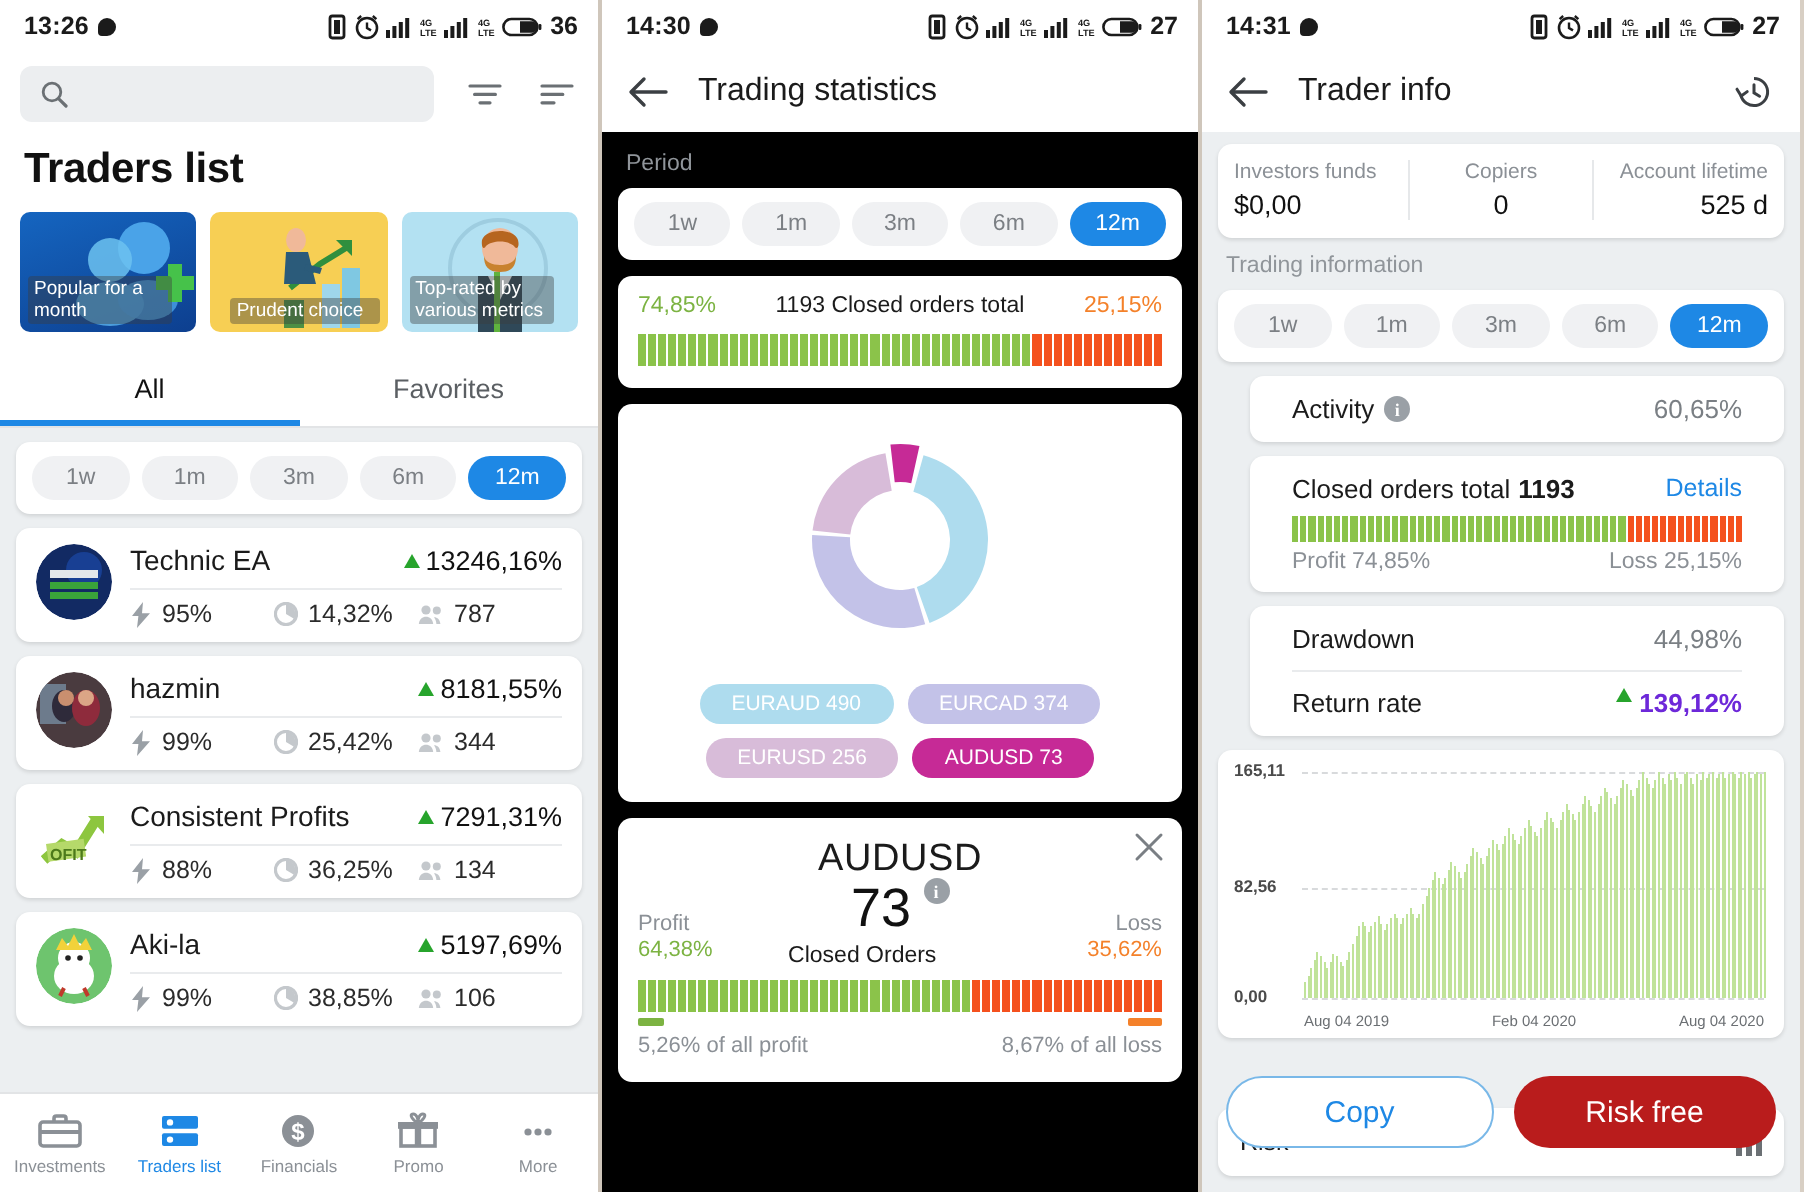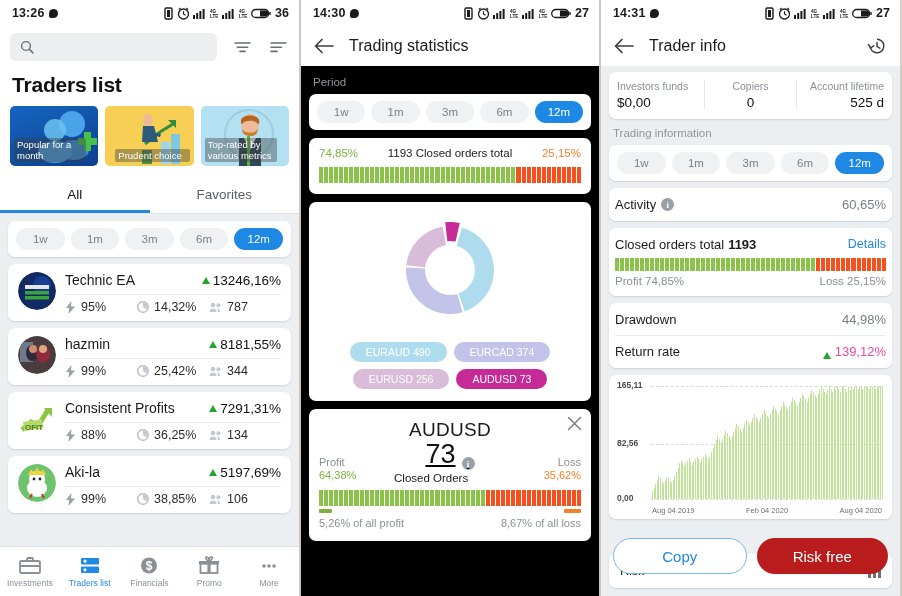--- a/index.html
+++ b/index.html
@@ -107,21 +107,21 @@
   .barstrip i { flex:1 1 auto; display:block; }
 
   .donut-card { margin-top: 8px; padding: 14px 10px 12px; }
   .donut-wrap { display:flex; justify-content:center; }
   .legend { display:flex; flex-wrap: wrap; justify-content:center; gap: 7px; margin-top: 18px; }
   .chip { font-size: 10.5px; color:#fff; padding: 4px 16px; border-radius: 11px; cursor:pointer; }
 
   .sym-card { margin-top: 8px; padding: 10px 10px 12px; position: relative; }
   .sym-close { position:absolute; top: 7px; right: 9px; cursor:pointer; }
   .sym-name { text-align:center; font-size: 19px; color:#1b1b1b; letter-spacing:.3px; }
-  .sym-num-row { display:flex; align-items:flex-end; justify-content:center; gap:6px; margin-top: -2px; text-decoration: underline; }
+  .sym-num-row { display:flex; align-items:flex-start; justify-content:center; gap:6px; margin-top: -2px; }
   .sym-num { font-size: 27px; color:#111; font-weight: 500; }
   .sym-cols { display:flex; align-items:flex-start; margin-top: -14px; }
   .sym-col { font-size: 11px; }
   .sym-col .lab { color:#8b9096; }
   .sym-col .val { margin-top: 1px; }
   .sym-col.l .val { color:#7cb342; }
   .sym-col.r { text-align:right; margin-left:auto; }
   .sym-col.r .val { color:#f4812a; }
   .sym-center { text-align:center; font-size: 11.5px; color:#1b1b1b; margin: 0 auto; padding-top: 16px; }
   .sym-foot { display:flex; font-size: 11px; color:#8b9096; margin-top: 4px; }
@@ -132,24 +132,24 @@
 
   
   .body3 { background:#eceff1; padding: 6px 8px 0; }
   .funds { display:flex; padding: 8px 4px 9px; }
   .fcell { flex:1; text-align:center; padding: 0 4px; }
   .fcell + .fcell { border-left: 1px solid #e6e8ea; }
   .fcell .lab { font-size: 10.5px; color:#8b9096; }
   .fcell .val { font-size: 13.5px; color:#111; margin-top: 3px; }
   .fcell.l { text-align:left; }
   .fcell.r { text-align:right; }
-  .rowcard { margin-top: 7px; padding: 9px 6px; }
+  .rowcard { margin-top: 7px; padding: 9px 21px; margin-left: 16px; }
   .kv { display:flex; align-items:center; font-size: 13px; color:#1b1b1b; }
   .kv .v { margin-left:auto; color:#7a7f84; }
-  .kv .v.green { color:#ec4899; display:flex; align-items:flex-end; gap:4px; }
+  .kv .v.green { color:#6d28d9; display:flex; align-items:flex-start; gap:4px;font-weight:bold; }
   .info-dot {
     width: 13px; height: 13px; border-radius:50%; background:#9aa0a6; color:#fff;
     font-size: 9px; display:inline-flex; align-items:center; justify-content:center;
     margin-left: 5px; font-family:"Liberation Serif", serif; font-weight:bold;
   }
   .kvsep { height:1px; background:#e9ebed; margin: 8px 0; }
   .ord3-head { display:flex; align-items:flex-start; font-size: 13px; color:#1b1b1b; }
   .ord3-head b { font-weight: bold; margin-left: 4px; }
   .details-link { margin-left:auto; color:#1e88e5; font-size: 12.5px; cursor:pointer; }
   .ord3-foot { display:flex; font-size: 11.5px; color:#8b9096; margin-top: 4px; }

